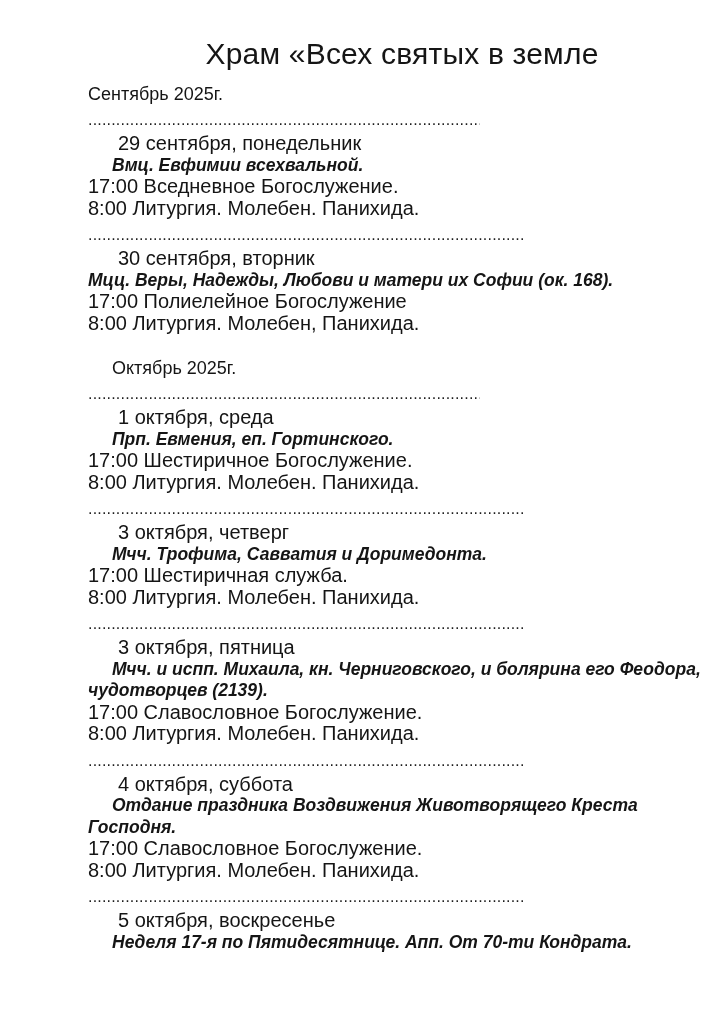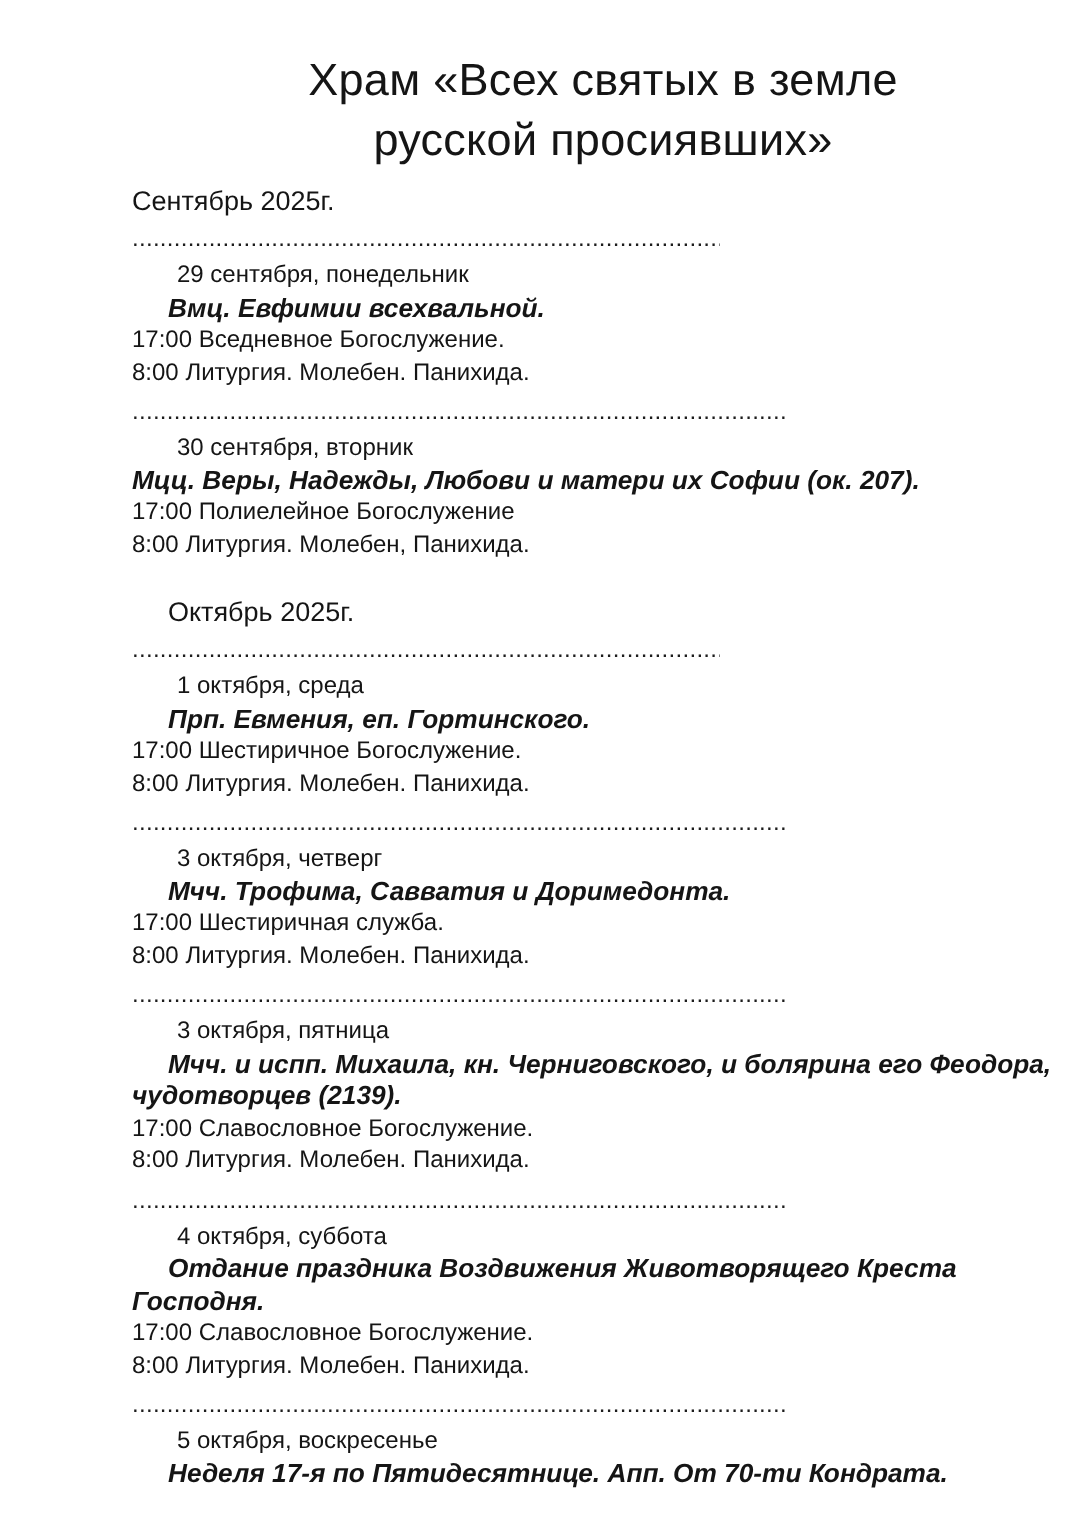--- a/index.html
+++ b/index.html
@@ -16,49 +16,48 @@
   .title p{margin:0;}
   .month{font-size:18px;line-height:21px;margin:6px 0 2px 0;}
   .month.oct{margin-top:24px;margin-left:24px;}
   .dots{
     font-size:16px;line-height:12px;height:13px;overflow:hidden;
     white-space:nowrap;margin:9px 0 4px 0;color:#1c1c1c;letter-spacing:.2px;
   }
   .dots.short{width:392px;}
   .dots.long{width:437px;}
   .entry{margin:0 0 10px 0;}
-  .entry p{margin:0;font-size:16px;line-height:21.5px;}
+  .entry p{margin:0;font-size:20px;line-height:21.5px;}
   .date{text-indent:30px;padding-top:2px;}
   .feast{font-weight:700;font-style:italic;font-size:17.5px !important;white-space:nowrap;}
   .feast.ind{text-indent:24px;}
 </style>
 </head>
 <body>
 
 <div class="page">
 
   <div class="title">
     <p>Храм «Всех святых в земле</p>
-    <p>русской просиявших»</p>
   </div>
 
   <p class="month">Сентябрь 2025г.</p>
 
   <p class="dots short"><span>........................................................................................................................</span></p>
   <div class="entry">
     <p class="date">29 сентября, понедельник</p>
     <p class="feast ind">Вмц. Евфимии всехвальной.</p>
     <p class="svc">17:00 Вседневное Богослужение.</p>
     <p class="svc">8:00 Литургия. Молебен. Панихида.</p>
   </div>
 
   <p class="dots long"><span>........................................................................................................................</span></p>
   <div class="entry">
     <p class="date">30 сентября, вторник</p>
-    <p class="feast">Мцц. Веры, Надежды, Любови и матери их Софии (ок. 207).</p>
+    <p class="feast">Мцц. Веры, Надежды, Любови и матери их Софии (ок. 168).</p>
     <p class="svc">17:00 Полиелейное Богослужение</p>
     <p class="svc">8:00 Литургия. Молебен, Панихида.</p>
   </div>
 
   <p class="month oct">Октябрь 2025г.</p>
 
   <p class="dots short"><span>........................................................................................................................</span></p>
   <div class="entry">
     <p class="date">1 октября, среда</p>
     <p class="feast ind">Прп. Евмения, еп. Гортинского.</p>

